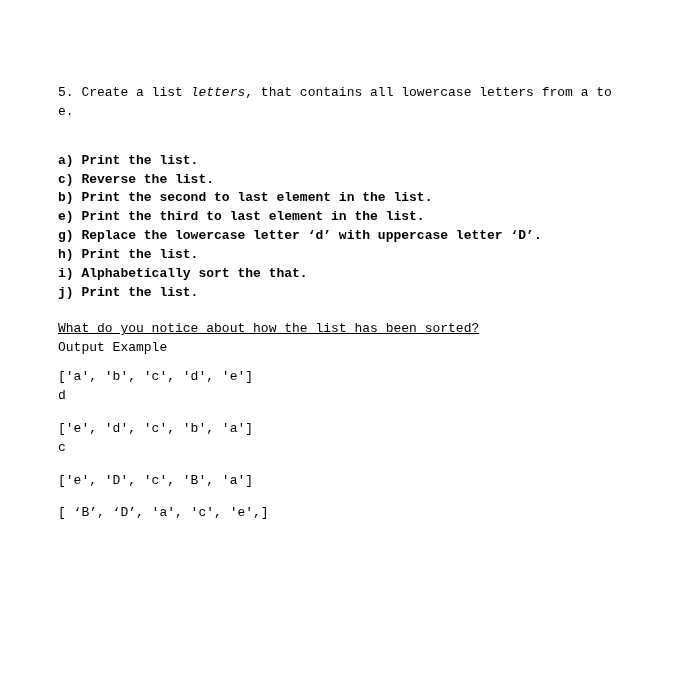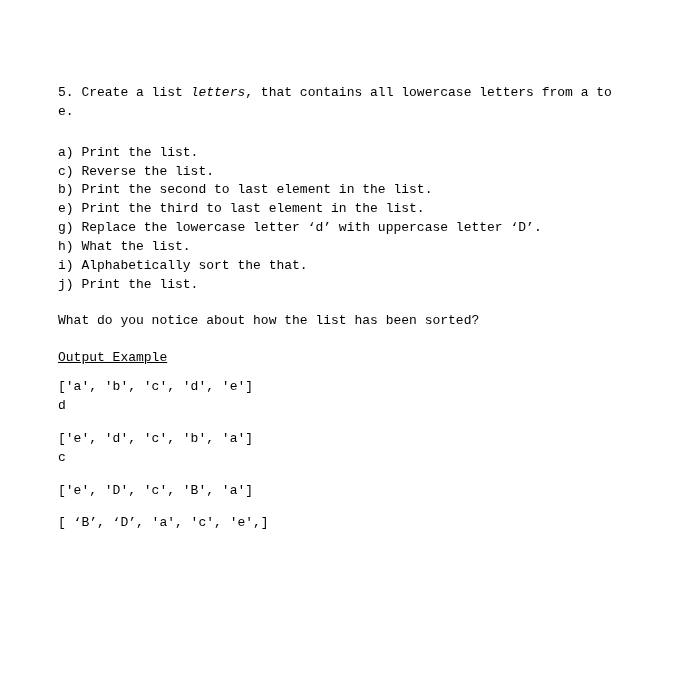--- a/index.html
+++ b/index.html
@@ -8,57 +8,57 @@
       color: #000;
       background: #fff;
       margin: 0;
       padding: 84px 58px;
       width: 692px;
       height: 675px;
       box-sizing: border-box;
       line-height: 1.45;
     }
     .intro {
-      margin-bottom: 22px;
+      margin-bottom: 30px;
     }
     .intro .italic {
       font-style: italic;
     }
     .steps {
       margin-bottom: 18px;
+      font-weight: bold;
     }
     .step-line {
       white-space: pre;
     }
     .question {
-      margin-bottom: 18px;
+      text-decoration: underline;
     }
     .output-heading {
-      text-decoration: underline;
       margin-bottom: 10px;
     }
     .output-block {
       white-space: pre;
       margin-bottom: 14px;
     }
   </style>
 </head>
 <body>
 
 <div class="intro">
   <span>5. Create a list </span><span class="italic">letters</span><span>, that contains all lowercase letters from a to e.</span>
 </div>
 
 <div class="steps">
   <div class="step-line">a) Print the list.</div>
   <div class="step-line">c) Reverse the list.</div>
   <div class="step-line">b) Print the second to last element in the list.</div>
   <div class="step-line">e) Print the third to last element in the list.</div>
   <div class="step-line">g) Replace the lowercase letter ‘d’ with uppercase letter ‘D’.</div>
-  <div class="step-line">h) What the list.</div>
+  <div class="step-line">h) Print the list.</div>
   <div class="step-line">i) Alphabetically sort the that.</div>
   <div class="step-line">j) Print the list.</div>
 </div>
 
 <div class="question">What do you notice about how the list has been sorted?</div>
 
 <div class="output-heading">Output Example</div>
 
 <div class="output-block">['a', 'b', 'c', 'd', 'e']
 d</div>

